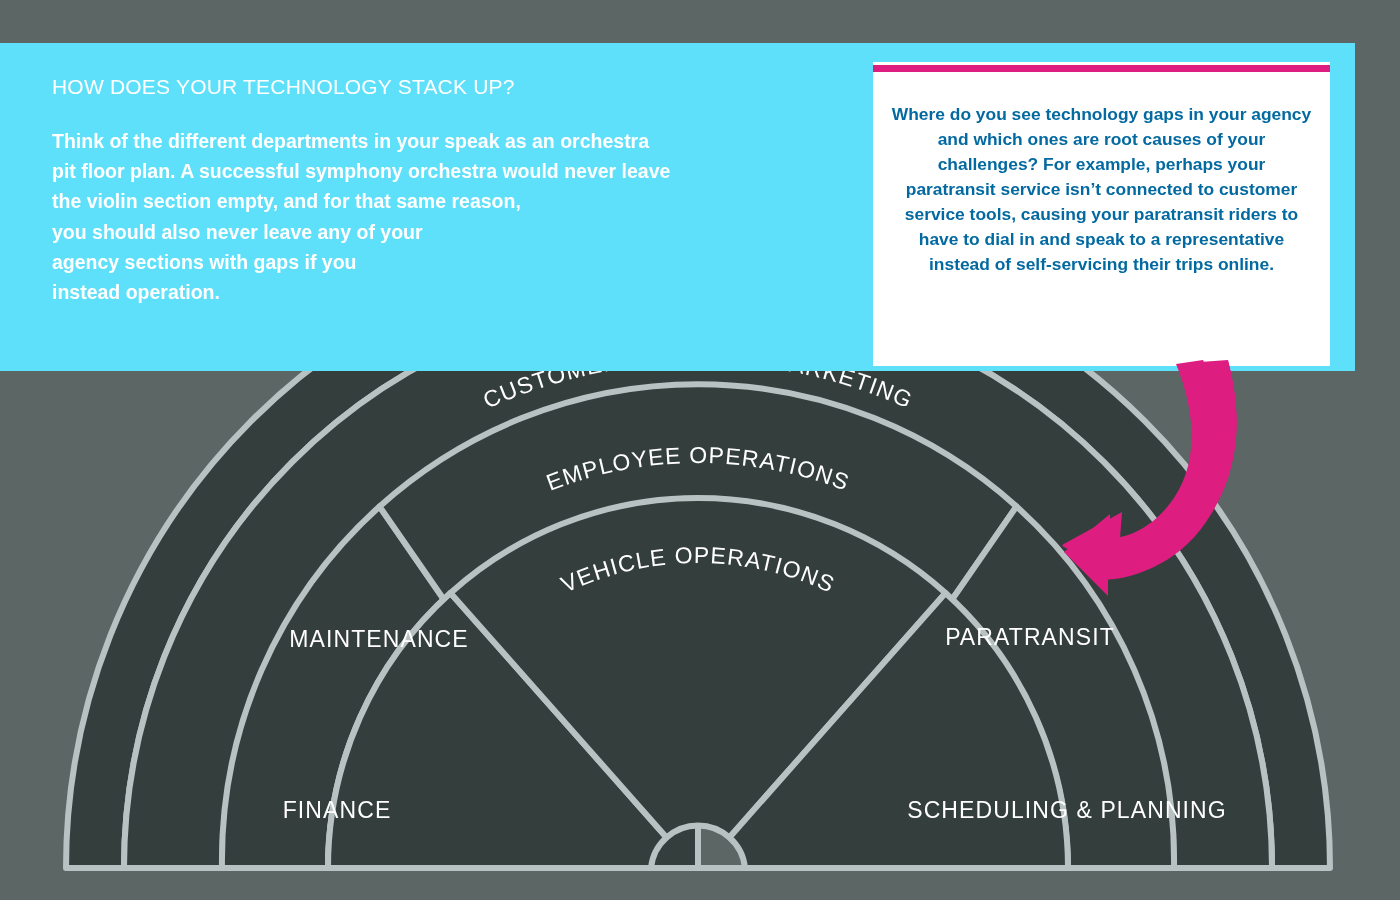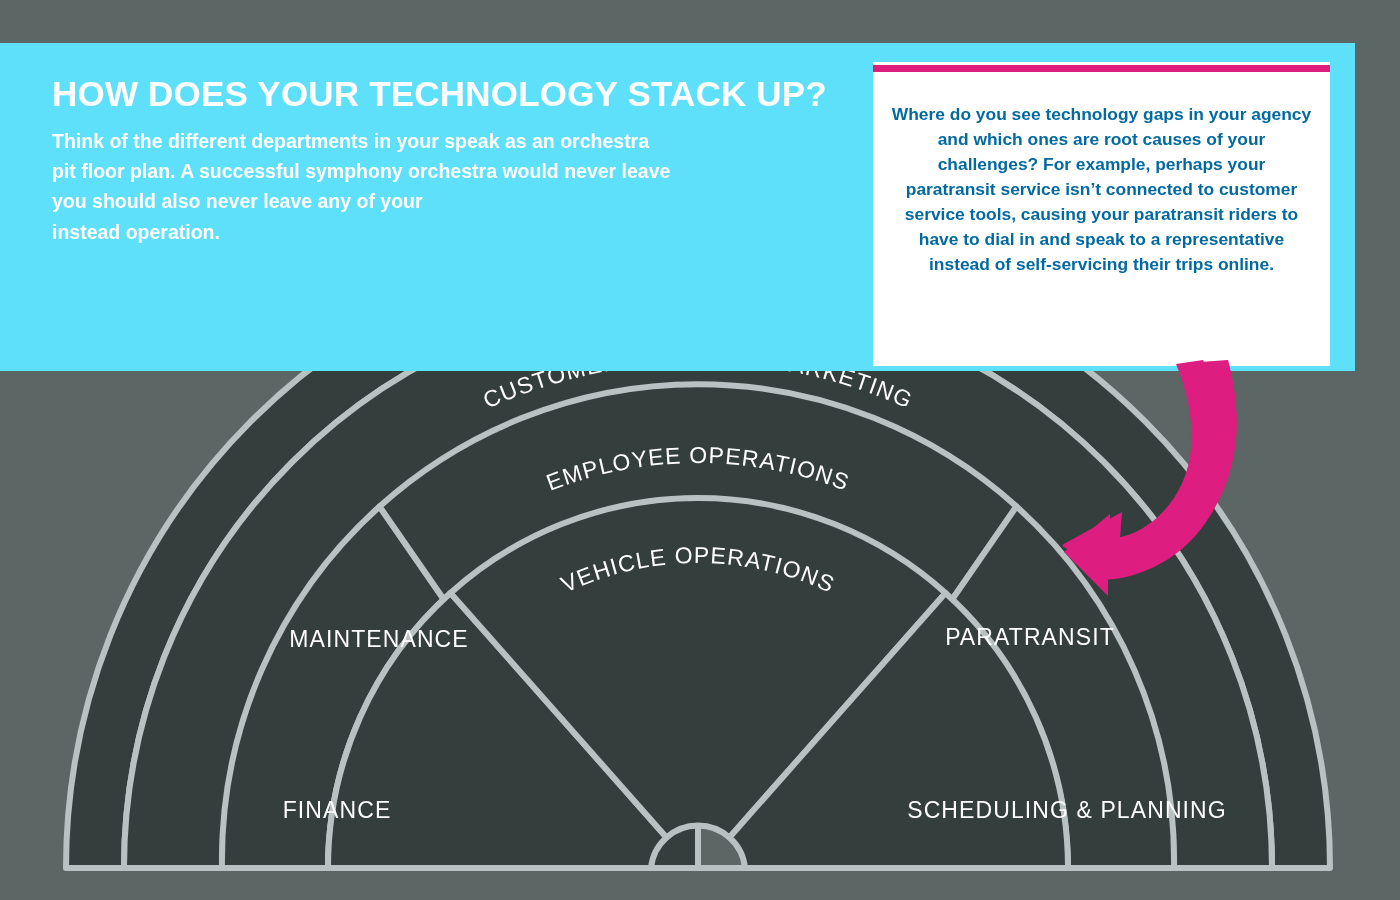--- a/index.html
+++ b/index.html
@@ -30,22 +30,22 @@
     width: 1355px;
     height: 328px;
     background: #5fe0fa;
   }
   .headline {
     position: absolute;
     left: 52px;
     top: 32px;
     width: 800px;
     color: #ffffff;
-    font-size: 35px;
-    font-weight: bold;
+    font-size: 21px;
+    font-weight: normal;
     letter-spacing: 0.2px;
     line-height: 1.1;
     white-space: nowrap;
   }
   .intro {
     position: absolute;
     left: 52px;
     top: 83px;
     width: 760px;
     color: #ffffff;
@@ -177,21 +177,23 @@
     </g>
   </svg>
 
   <div class="bottom-strip"></div>
 
   <div class="cyan-panel">
     <div class="headline">HOW DOES YOUR TECHNOLOGY STACK UP?</div>
     <div class="intro">
       <div>Think of the different departments in your speak as an orchestra</div>
       <div>pit floor plan. A successful symphony orchestra would never leave</div>
+      <div>the violin section empty, and for that same reason,</div>
       <div>you should also never leave any of your</div>
+      <div>agency sections with gaps if you</div>
       <div>instead operation.</div>
     </div>
   </div>
 
   <div class="callout">
     <div class="callout-text">Where do you see technology gaps in your agency and which ones are root causes of your challenges? For example, perhaps your paratransit service isn’t connected to customer service tools, causing your paratransit riders to have to dial in and speak to a representative instead of self-servicing their trips online.</div>
   </div>
   <div class="callout-rule"></div>
 
   <svg class="fan" viewBox="0 0 1400 900" style="pointer-events:none;">

